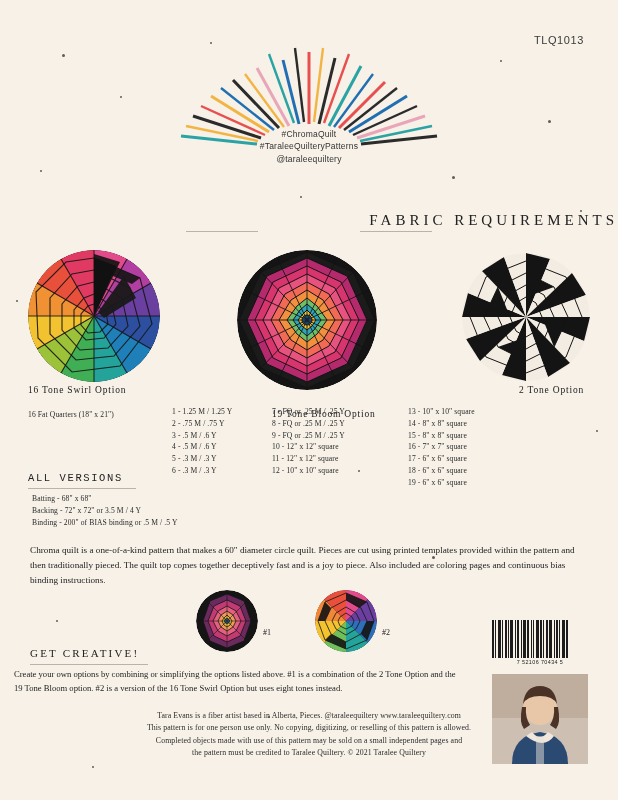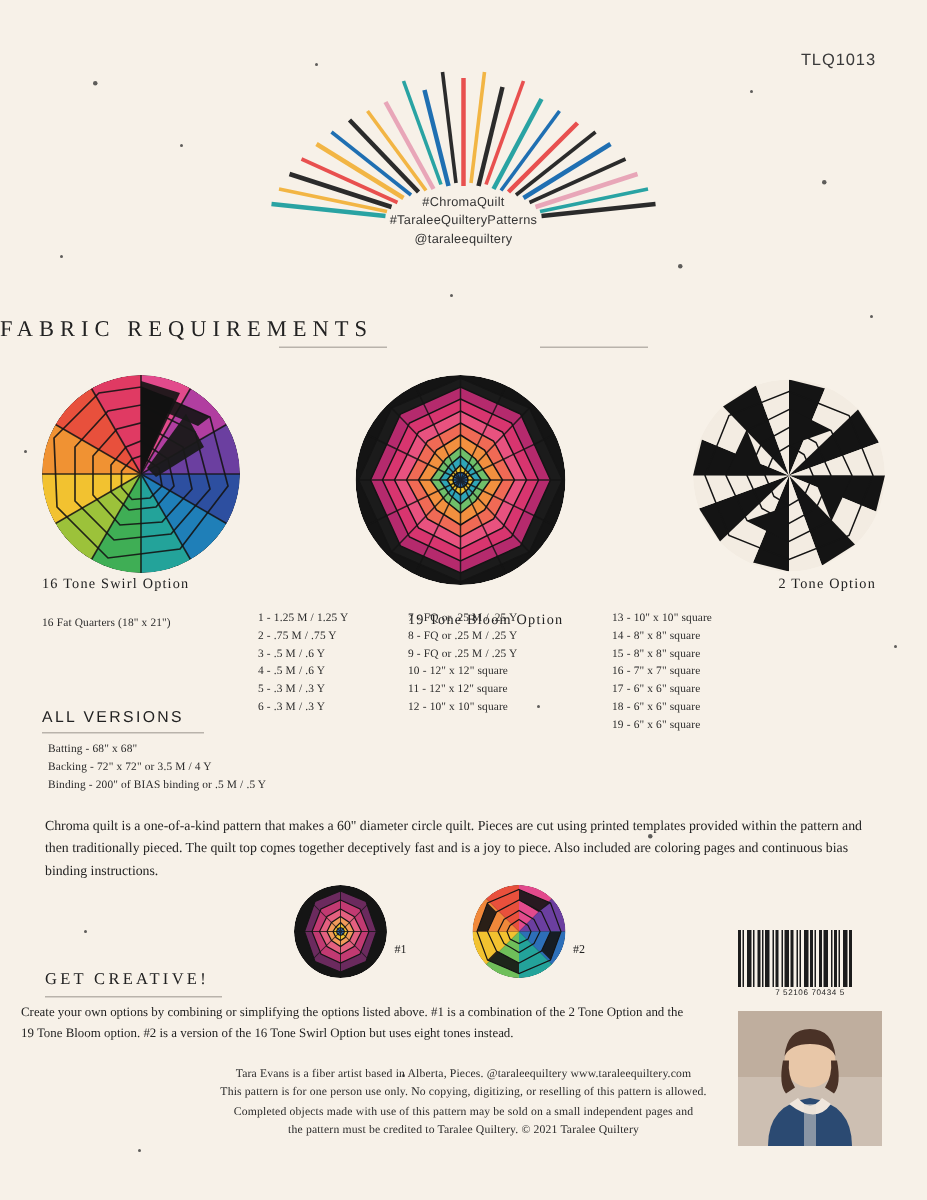--- a/index.html
+++ b/index.html
@@ -26,21 +26,21 @@
   .burst{position:absolute;left:50%;top:22px;transform:translateX(-50%);}
   .burst-tags{
     position:absolute;left:50%;top:128px;transform:translateX(-50%);
     text-align:center;font-family:"Liberation Sans", sans-serif;
     font-size:8.5px;line-height:1.45;color:#333;letter-spacing:.2px;
     white-space:nowrap;
   }
 
   .fabric-head{
     position:absolute;top:212px;left:0;width:100%;
-    text-align:left;
+    text-align:right;
     font-family:"Liberation Serif", serif;
     font-size:15px;letter-spacing:4px;color:#222;
   }
   .rule{
     position:absolute;height:1px;background:#b9b3ab;top:231px;
   }
   .rule.left{left:186px;width:72px;}
   .rule.right{right:186px;width:72px;}
 
   
@@ -67,21 +67,21 @@
   .cutlistA{position:absolute;left:172px;top:406px;}
   .cutlistB{position:absolute;left:272px;top:406px;}
   .cutlistC{position:absolute;left:408px;top:406px;}
 
   .tone-legend{position:absolute;right:34px;top:408px;}
   .tone-row{display:flex;align-items:center;gap:6px;margin-bottom:4px;}
   .tone-row .txt{font-size:7.4px;letter-spacing:.1px;}
 
   .allver{
     position:absolute;left:28px;top:472px;
-    font-family:Liberation Sans, sans-serif;
+    font-family:Liberation Mono, monospace;
     font-size:10.5px;letter-spacing:1.6px;color:#222;
   }
   .allver-rule{position:absolute;left:28px;top:488px;width:108px;height:1px;background:#b9b3ab;}
   .allver-list{position:absolute;left:32px;top:493px;}
 
   .desc{
     position:absolute;left:30px;top:543px;width:558px;
     font-size:9.2px;line-height:1.62;color:#232323;text-align:left;
   }
 

